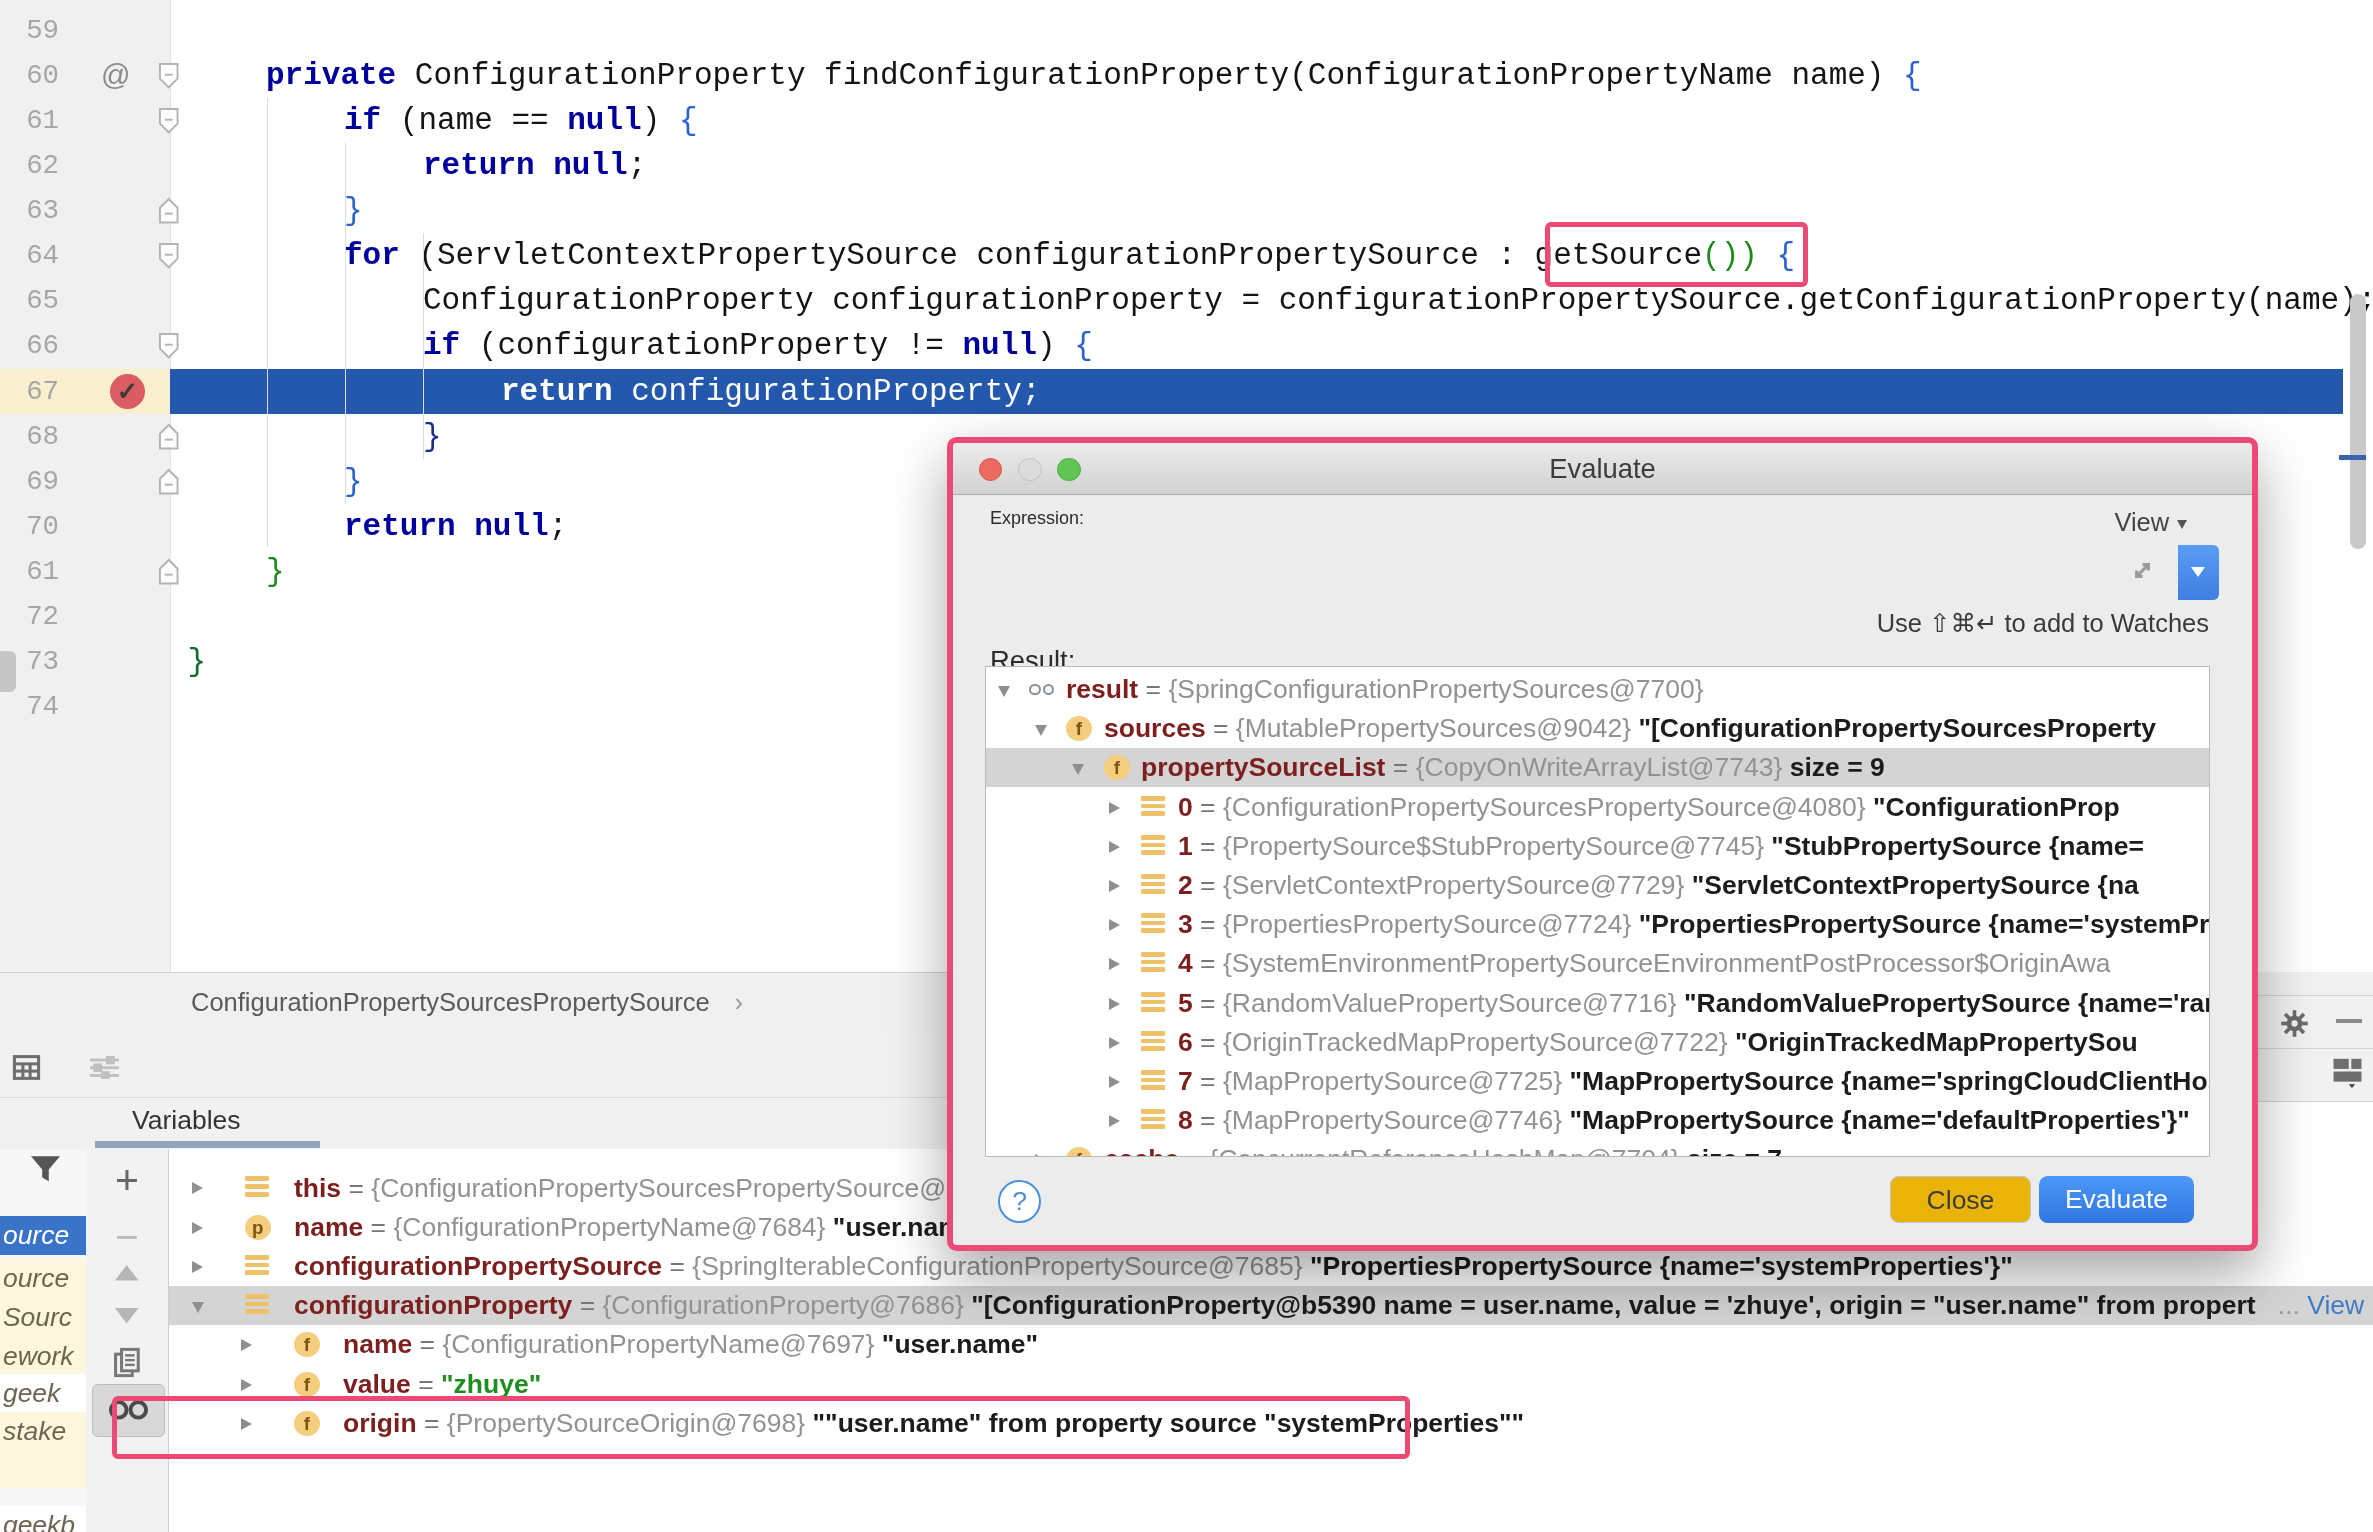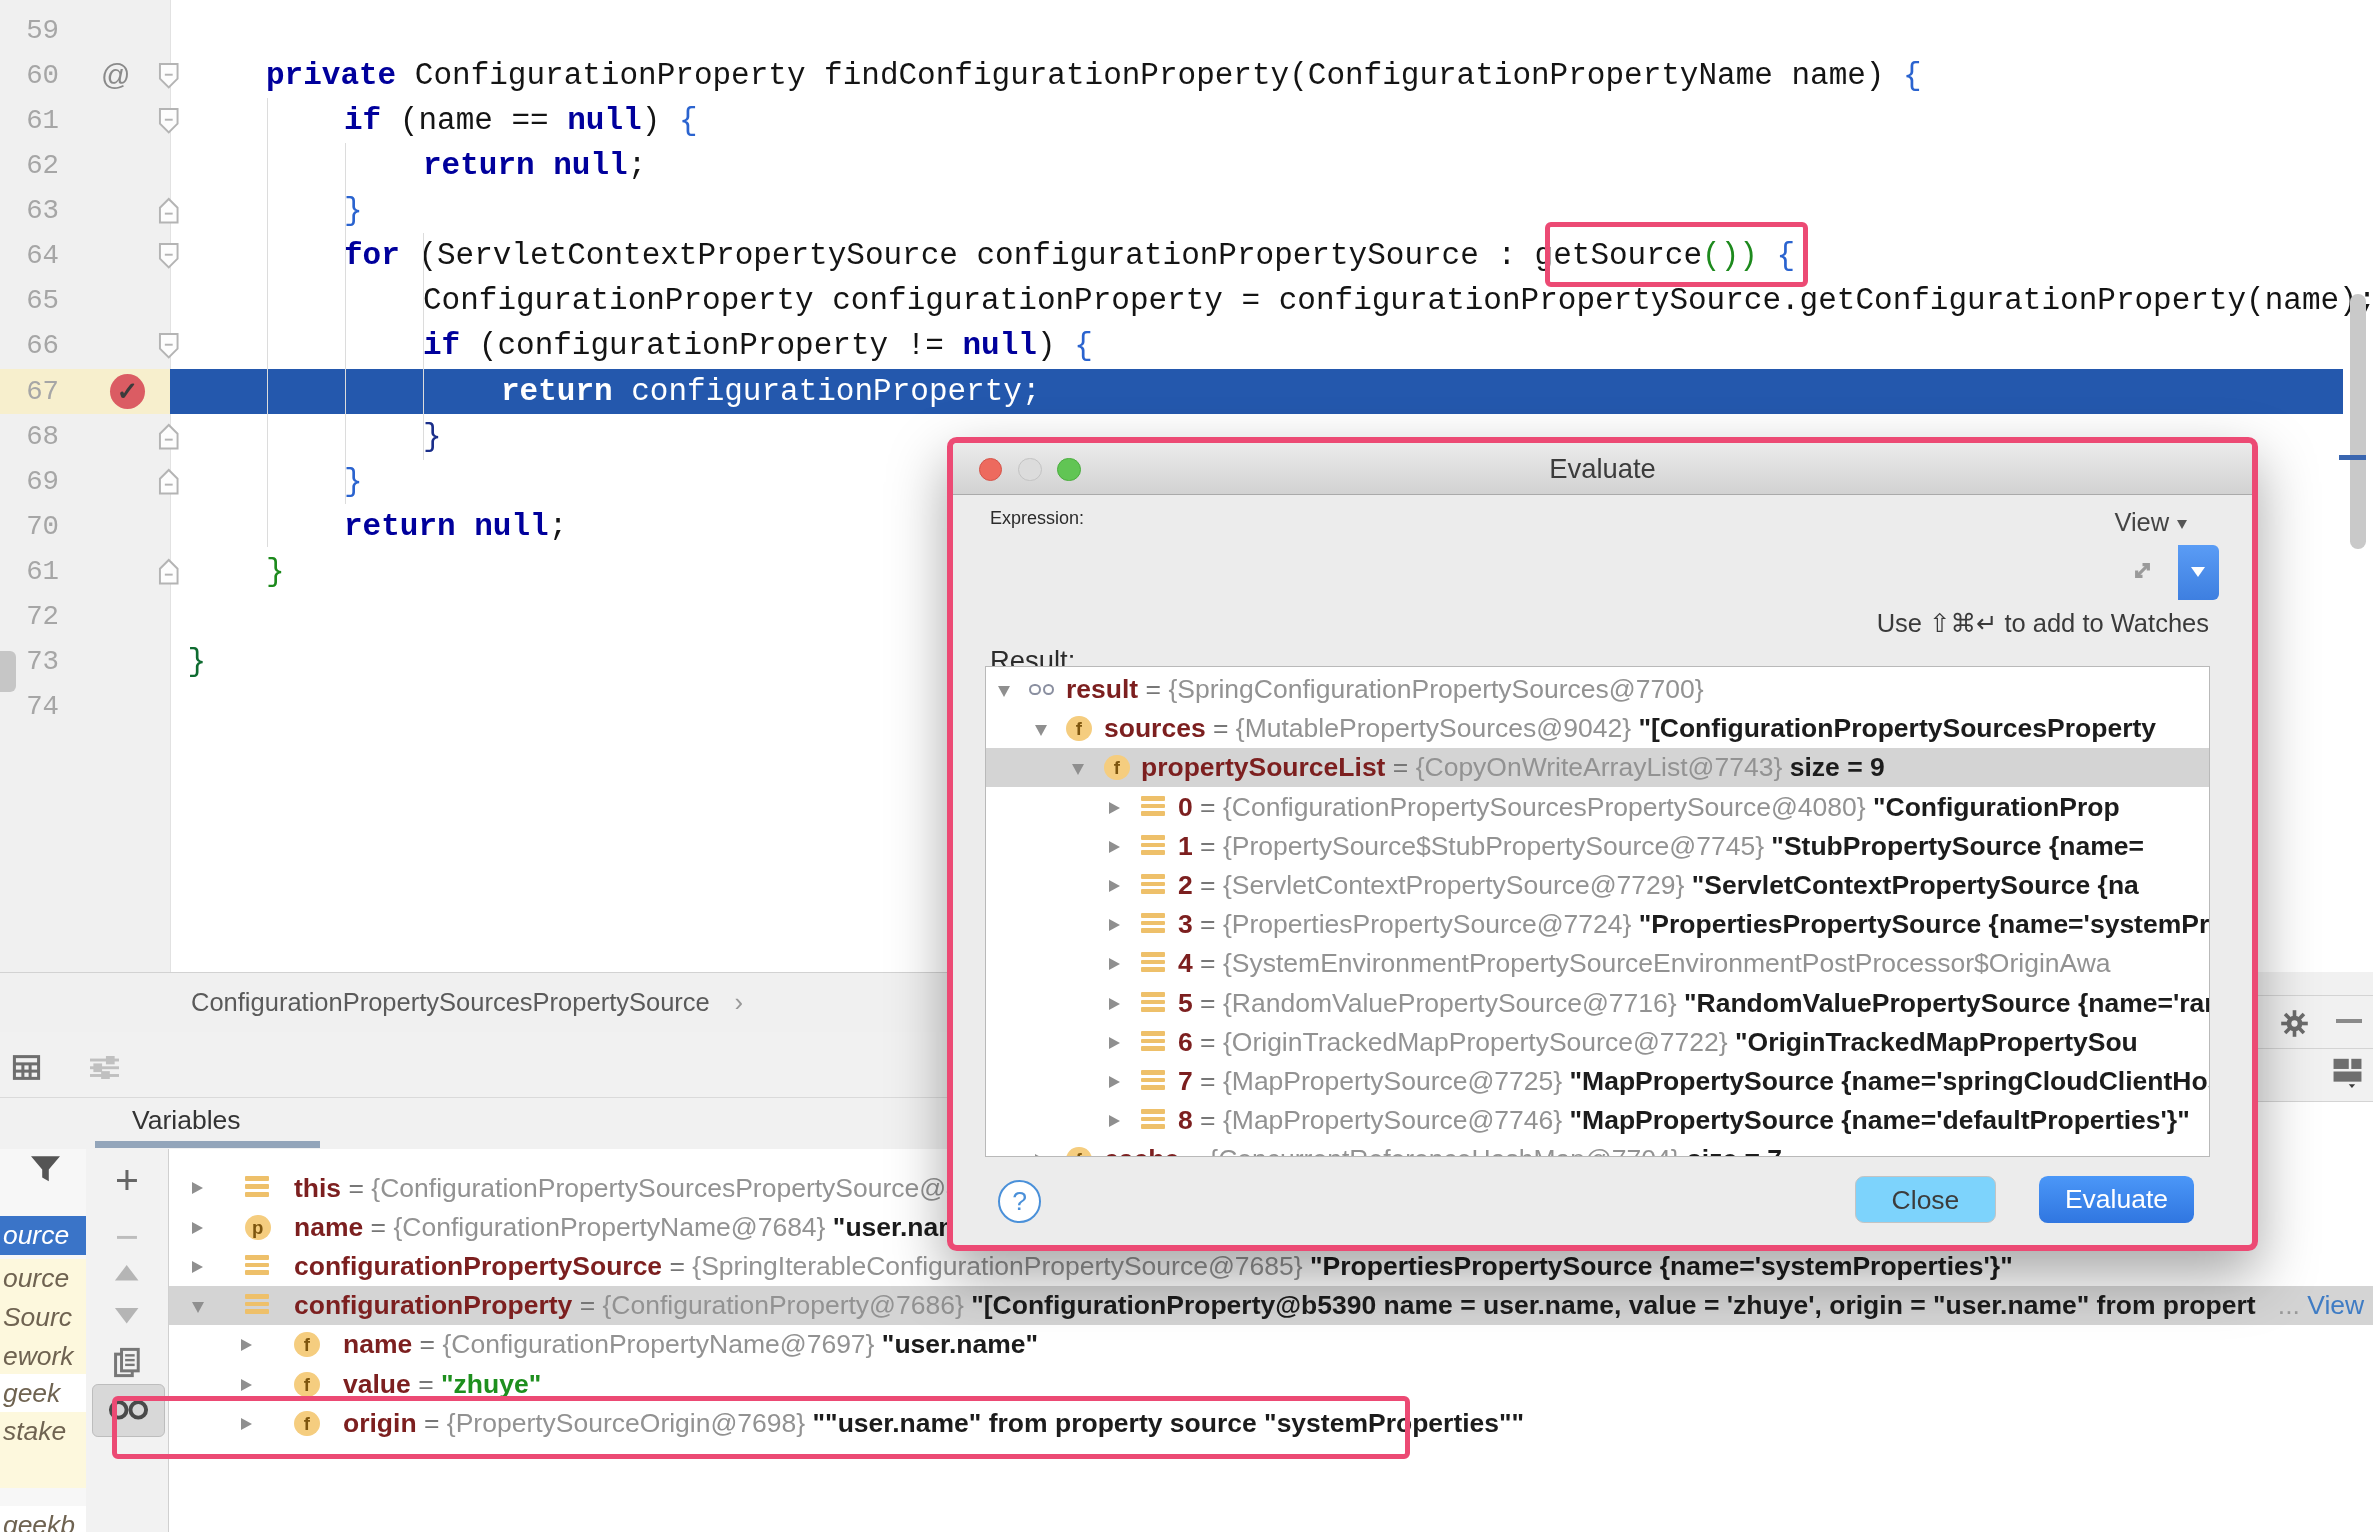--- a/index.html
+++ b/index.html
@@ -90,21 +90,21 @@
             background:linear-gradient(#5a9cf5,#3e7fe0);}
   #fld-drop b{position:absolute;left:12.7px;top:21.6px;border-top:10.8px solid #fff;border-left:7.8px solid transparent;border-right:7.8px solid transparent;}
   #dlg-hint{position:absolute;right:43px;top:165px;font-size:25.5px;color:#3a3a3a;}
   #dlg-result-label{position:absolute;left:37px;top:202px;font-size:27.4px;color:#2b2b2b;}
   #rpanel{position:absolute;left:32px;top:223px;width:1225px;height:491px;background:#fff;border:1px solid #b9b9b9;
           overflow:hidden;box-sizing:border-box;}
   #rpanel .trow{width:1422px;}
   #dlg-help{position:absolute;left:45px;top:737px;width:39px;height:39px;border-radius:50%;border:2px solid #4a90d9;
             color:#4a90d9;font-size:26.5px;text-align:center;line-height:39px;background:#fff;}
   .dbtn{position:absolute;top:733px;height:47px;border-radius:8.8px;font-size:26.5px;text-align:center;line-height:47px;}
-  #btn-close{left:902px;width:141px;background:#7dd3fc;border:1px solid #c3c3c3;color:#3c3c3c;box-sizing:border-box;}
+  #btn-close{left:937px;width:141px;background:#eab308;border:1px solid #c3c3c3;color:#3c3c3c;box-sizing:border-box;}
   #btn-eval{left:1086px;width:155px;background:linear-gradient(#4b97f8,#3076e0);color:#fff;}
   
   .pink{position:absolute;border:5.9px solid #ec4a74;border-radius:5.9px;}
   
   svg{display:block;}
 </style>
 </head>
 <body>
 
 <div id="stage">

